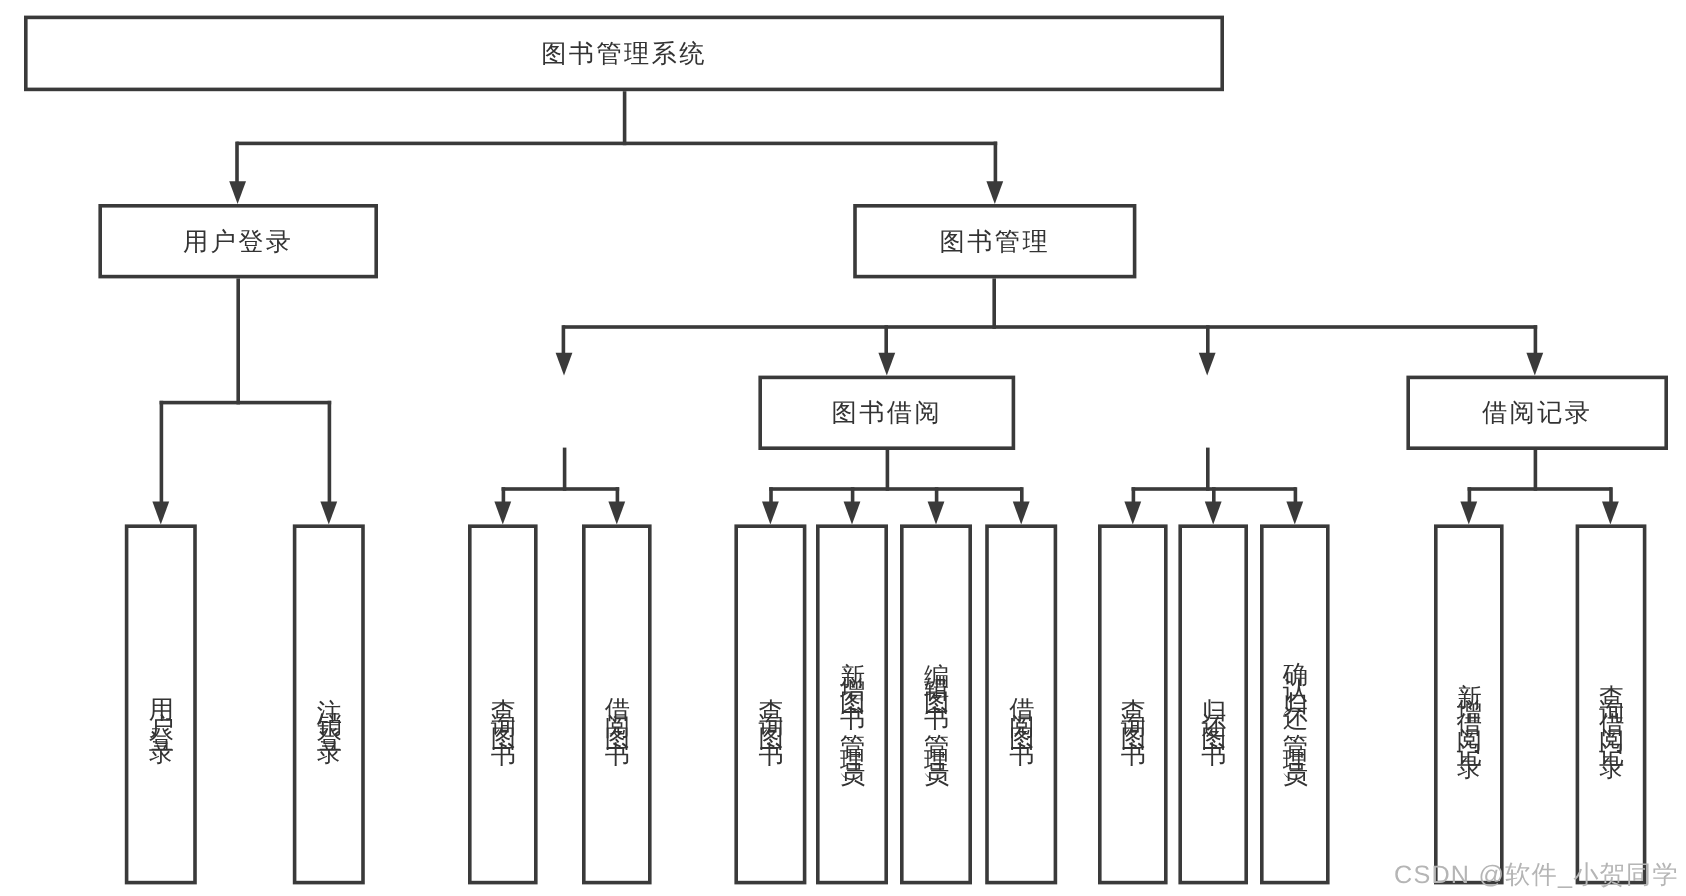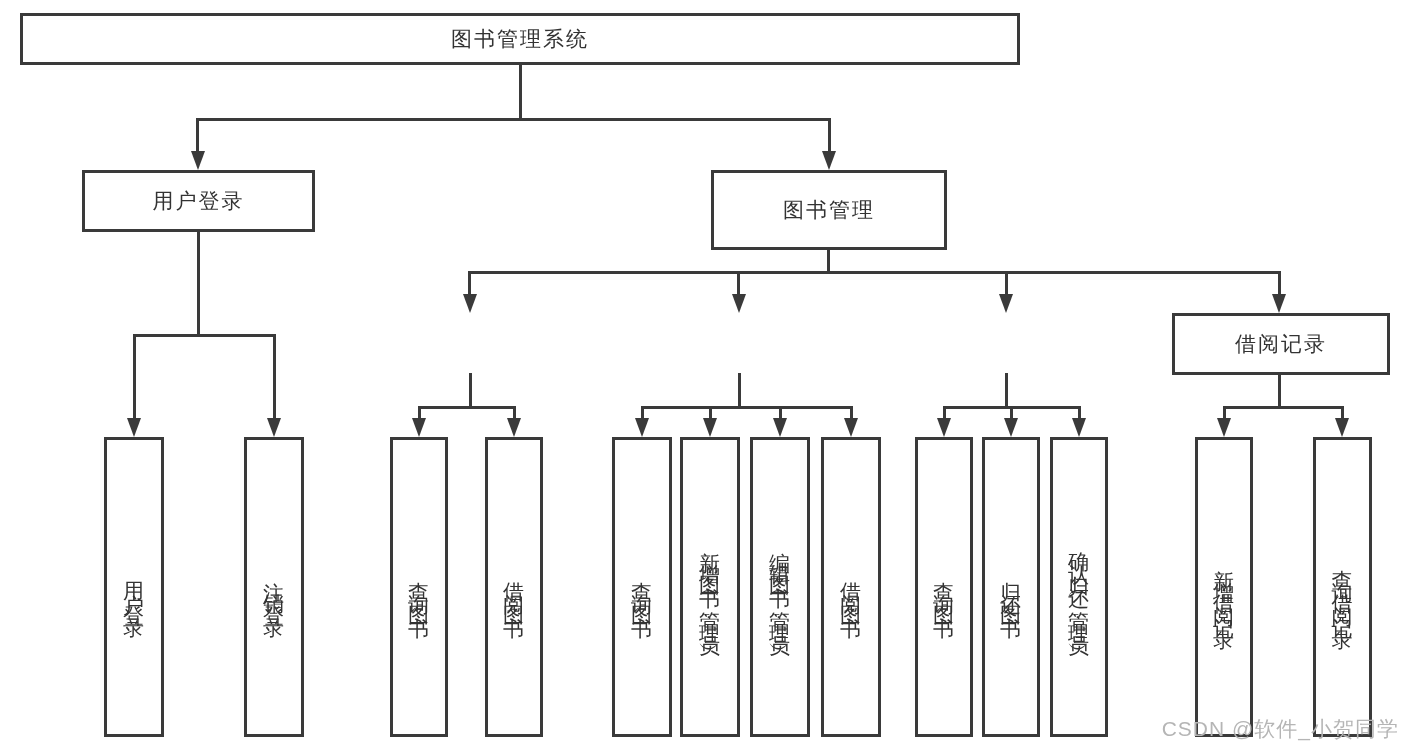--- a/index.html
+++ b/index.html
@@ -48,50 +48,51 @@
     color:var(--wm);
     letter-spacing:1px;
     z-index:3;
   }
 </style>
 </head>
 <body>
 
 <div class="canvas">
 
-  <div class="node" style="left:20px;top:13px;width:1000px;height:52px;">图书管理系统</div>
+  <div class="node" style="left:20px;top:13px;width:1000px;height:63px;">图书管理系统</div>
 
   <div class="vl" style="left:519px;top:65px;height:56px;"></div>
   <div class="hl" style="left:197px;top:118px;width:634px;"></div>
   <div class="vl" style="left:196px;top:118px;height:36px;"></div>
   <div class="arr" style="left:191px;top:151px;"></div>
   <div class="vl" style="left:828px;top:118px;height:36px;"></div>
   <div class="arr" style="left:822px;top:151px;"></div>
 
   <div class="node" style="left:82px;top:170px;width:233px;height:62px;">用户登录</div>
-  <div class="node" style="left:711px;top:170px;width:236px;height:80px;">图书管理</div>
+  <div class="node" style="left:711px;top:170px;width:236px;height:62px;">图书管理</div>
 
   <div class="vl" style="left:197px;top:230px;height:107px;"></div>
   <div class="hl" style="left:133px;top:334px;width:143px;"></div>
   <div class="vl" style="left:133px;top:334px;height:86px;"></div>
   <div class="arr" style="left:127px;top:418px;"></div>
   <div class="vl" style="left:273px;top:334px;height:86px;"></div>
   <div class="arr" style="left:267px;top:418px;"></div>
 
   <div class="vl" style="left:827px;top:230px;height:44px;"></div>
   <div class="hl" style="left:469px;top:271px;width:812px;"></div>
   <div class="vl" style="left:468px;top:271px;height:26px;"></div>
   <div class="arr" style="left:463px;top:294px;"></div>
   <div class="vl" style="left:737px;top:271px;height:26px;"></div>
   <div class="arr" style="left:732px;top:294px;"></div>
   <div class="vl" style="left:1005px;top:271px;height:26px;"></div>
   <div class="arr" style="left:999px;top:294px;"></div>
   <div class="vl" style="left:1278px;top:271px;height:26px;"></div>
   <div class="arr" style="left:1272px;top:294px;"></div>
 
+  <div class="node" style="left:632px;top:313px;width:214px;height:62px;">图书借阅</div>
   <div class="node" style="left:1172px;top:313px;width:218px;height:62px;">借阅记录</div>
 
   <div class="vl" style="left:469px;top:373px;height:36px;"></div>
   <div class="hl" style="left:418px;top:406px;width:98px;"></div>
   <div class="vl" style="left:418px;top:406px;height:14px;"></div>
   <div class="arr" style="left:412px;top:418px;"></div>
   <div class="vl" style="left:513px;top:406px;height:14px;"></div>
   <div class="arr" style="left:507px;top:418px;"></div>
 
   <div class="vl" style="left:738px;top:373px;height:36px;"></div>

